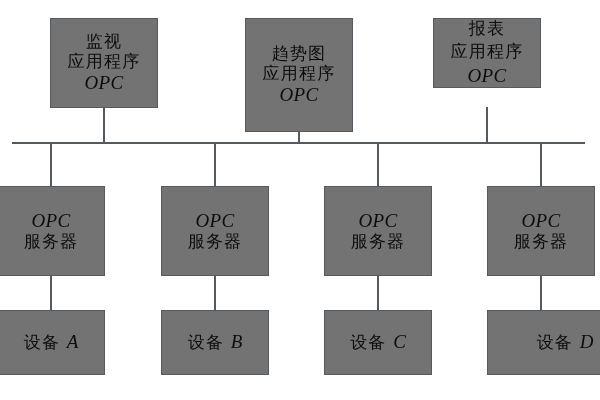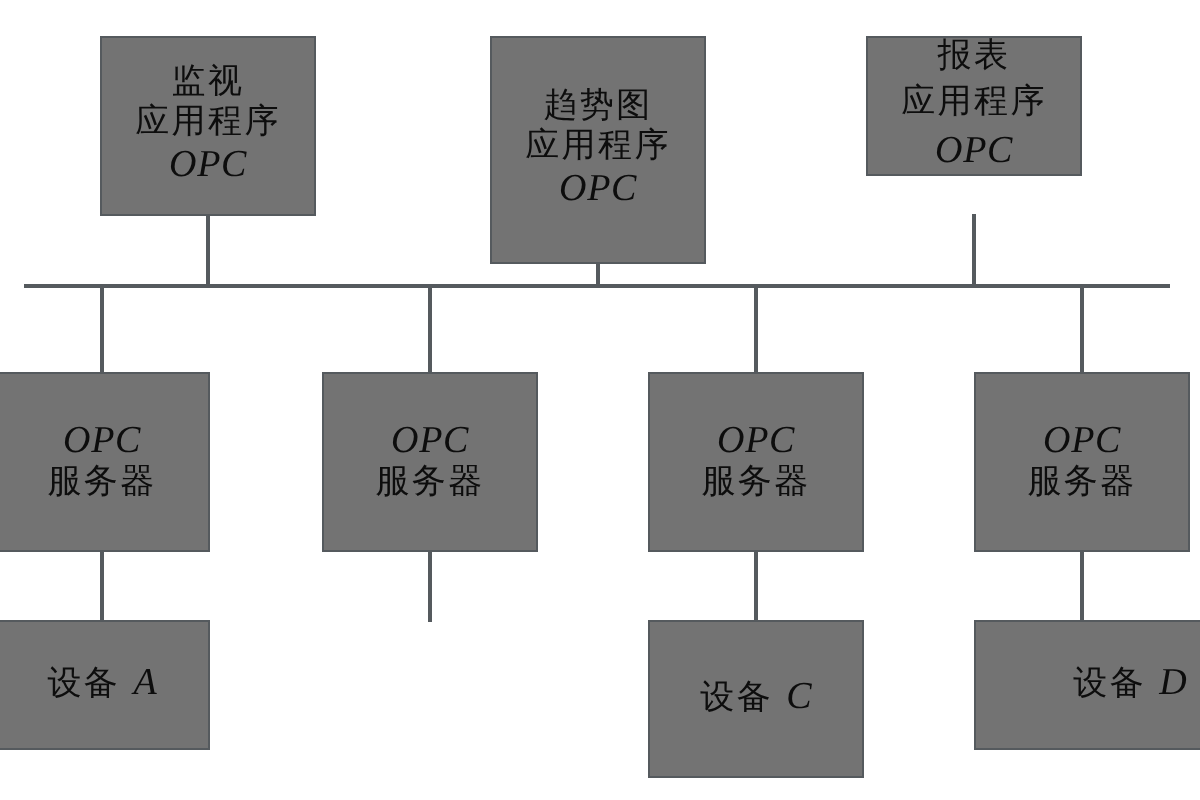--- a/index.html
+++ b/index.html
@@ -121,22 +121,25 @@
 
   <div class="wire v" style="left:50px; top:275px; height:36px;"></div>
   <div class="wire v" style="left:214px; top:275px; height:36px;"></div>
   <div class="wire v" style="left:377px; top:275px; height:36px;"></div>
   <div class="wire v" style="left:540px; top:275px; height:36px;"></div>
 
   <div class="node" style="left:-3px; top:310px; width:108px; height:65px;">
     <span class="ln dev"><span>设备</span>&nbsp;<i>A</i></span>
   </div>
 
+  <div class="node" style="left:161px; top:310px; width:108px; height:65px;">
+    <span class="ln dev"><span>设备</span>&nbsp;<i>B</i></span>
+  </div>
 
-  <div class="node" style="left:324px; top:310px; width:108px; height:79px;">
+  <div class="node" style="left:324px; top:310px; width:108px; height:65px;">
     <span class="ln dev"><span>设备</span>&nbsp;<i>C</i></span>
   </div>
 
   <div class="node" style="left:487px; top:310px; width:120px; height:65px;padding-left:36px;">
     <span class="ln dev"><span>设备</span>&nbsp;<i>D</i></span>
   </div>
 
 </div>
 
 </body></html>

